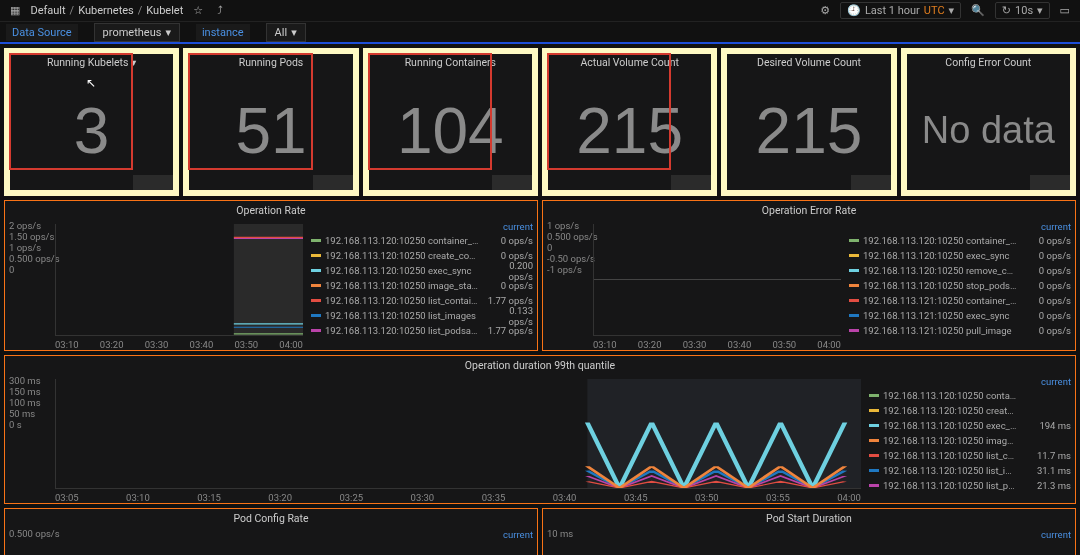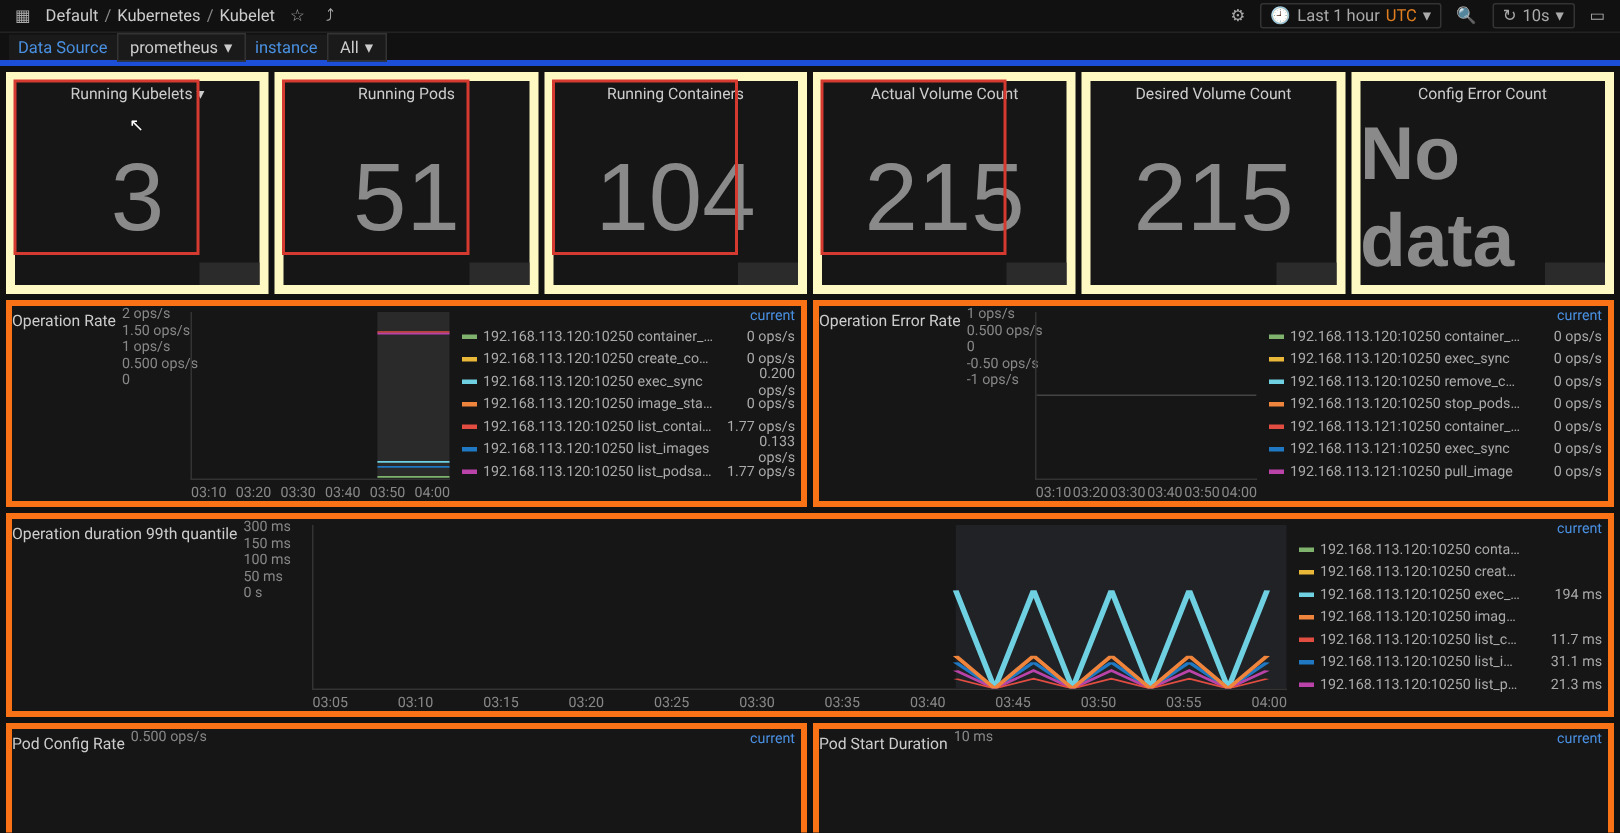--- a/index.html
+++ b/index.html
@@ -4,32 +4,32 @@
 <style>
 *{margin:0;padding:0;box-sizing:border-box}
 body{background:#111;color:#d8d9da;font-family:Roboto,Arial,sans-serif;font-size:11px;width:1080px;height:555px;overflow:hidden}
 .top{display:flex;align-items:center;height:22px;padding:0 6px;gap:6px;border-bottom:1px solid #222}
 .crumbs{display:flex;gap:4px;color:#ccc}
 .crumbs .sep{color:#888}
 .icon-btn{color:#aaa;padding:0 4px;cursor:pointer}
 .top-right{margin-left:auto;display:flex;gap:6px;align-items:center;color:#aaa}
 .time-picker{border:1px solid #333;padding:1px 6px;border-radius:2px;display:flex;gap:4px;align-items:center}
 .utc{color:#e07d1f}
-.var-row{display:flex;gap:0;align-items:center;height:22px;padding:0 6px;border-bottom:4px solid #1d4ed8}
+.var-row{display:flex;gap:16px;align-items:center;height:22px;padding:0 6px;border-bottom:2px solid #1d4ed8}
 .var-lbl{color:#4a90e2;background:#1a1a1a;padding:2px 6px}
 .var-sel{background:#1a1a1a;padding:2px 8px;color:#ccc;border:1px solid #333;display:flex;gap:4px;align-items:center}
 .grid{display:grid;grid-template-columns:repeat(6,1fr);gap:4px;padding:4px}
 .panel{background:#161617;border:6px solid #fef9c3;position:relative}
 .stat-panel{height:148px;display:flex;flex-direction:column}
 .panel-title{text-align:center;color:#ccc;padding:2px 0;font-size:10.5px}
 .stat-val{flex:1;display:flex;align-items:center;justify-content:center;font-size:64px;font-weight:500;color:#8a8a8a;font-family:Arial}
 .spark{position:absolute;bottom:0;right:0;width:40px;height:15px;background:#2b2b2b}
 .hl{position:absolute;border:2px solid #d43a2f;pointer-events:none}
 .ts-row{display:flex;gap:4px;padding:0 4px 4px}
-.ts-panel{background:#161617;border:4px solid #f97316;flex:1;display:flex;flex-direction:row}
+.ts-panel{background:#161617;border:1px solid #f97316;flex:1;display:flex;flex-direction:column}
 .ts-panel .panel-title{padding:3px 0}
 .ts-body{display:flex;flex:1}
 .chart{flex:1;position:relative;min-height:120px}
 .yaxis{position:absolute;left:4px;top:0;bottom:14px;display:flex;flex-direction:column;justify-content:flex-start;color:#888;font-size:9.5px}
 .xaxis{position:absolute;left:50px;right:4px;bottom:0;display:flex;justify-content:space-between;color:#888;font-size:9.5px}
 .plot{position:absolute;left:50px;right:4px;top:4px;bottom:14px;border-left:1px solid #333;border-bottom:1px solid #333}
 .legend{width:230px;overflow:hidden;color:#aaa;font-size:9.5px}
 .legend-hd{display:flex;justify-content:flex-end;color:#4a90e2;padding:1px 4px}
 .legend-row{display:flex;align-items:center;gap:4px;padding:0 4px;height:15px}
 .lg-sw{width:10px;height:3px}
@@ -108,21 +108,21 @@
       <div class="spark"></div>
       <div class="hl" style="inset: -1px 40px 20px -1px;"></div>
     </div>
     <div class="panel stat-panel">
       <div class="panel-title">Desired Volume Count</div>
       <div class="stat-val">215</div>
       <div class="spark"></div>
     </div>
     <div class="panel stat-panel">
       <div class="panel-title">Config Error Count</div>
-      <div class="stat-val" style="font-size: 50px; font-weight: bold;">No data</div>
+      <div class="stat-val" style="font-size: 38px;">No data</div>
       <div class="spark"></div>
     </div>
   </div>
 
 <div class="ts-row">
   <div class="ts-panel">
     <div class="panel-title">Operation Rate</div>
     <div class="ts-body">
       <div class="chart" style="height:130px">
         <div class="yaxis" id="yx-oprate">

